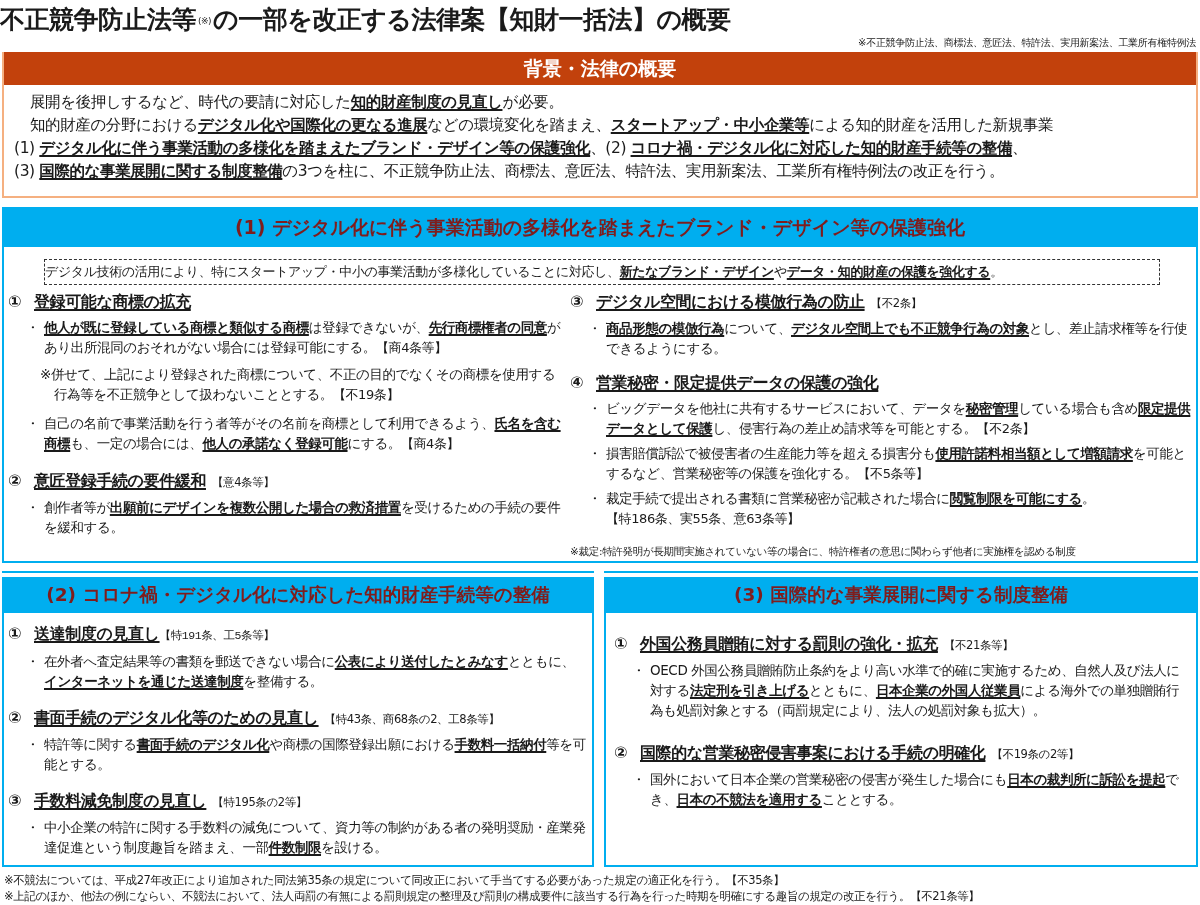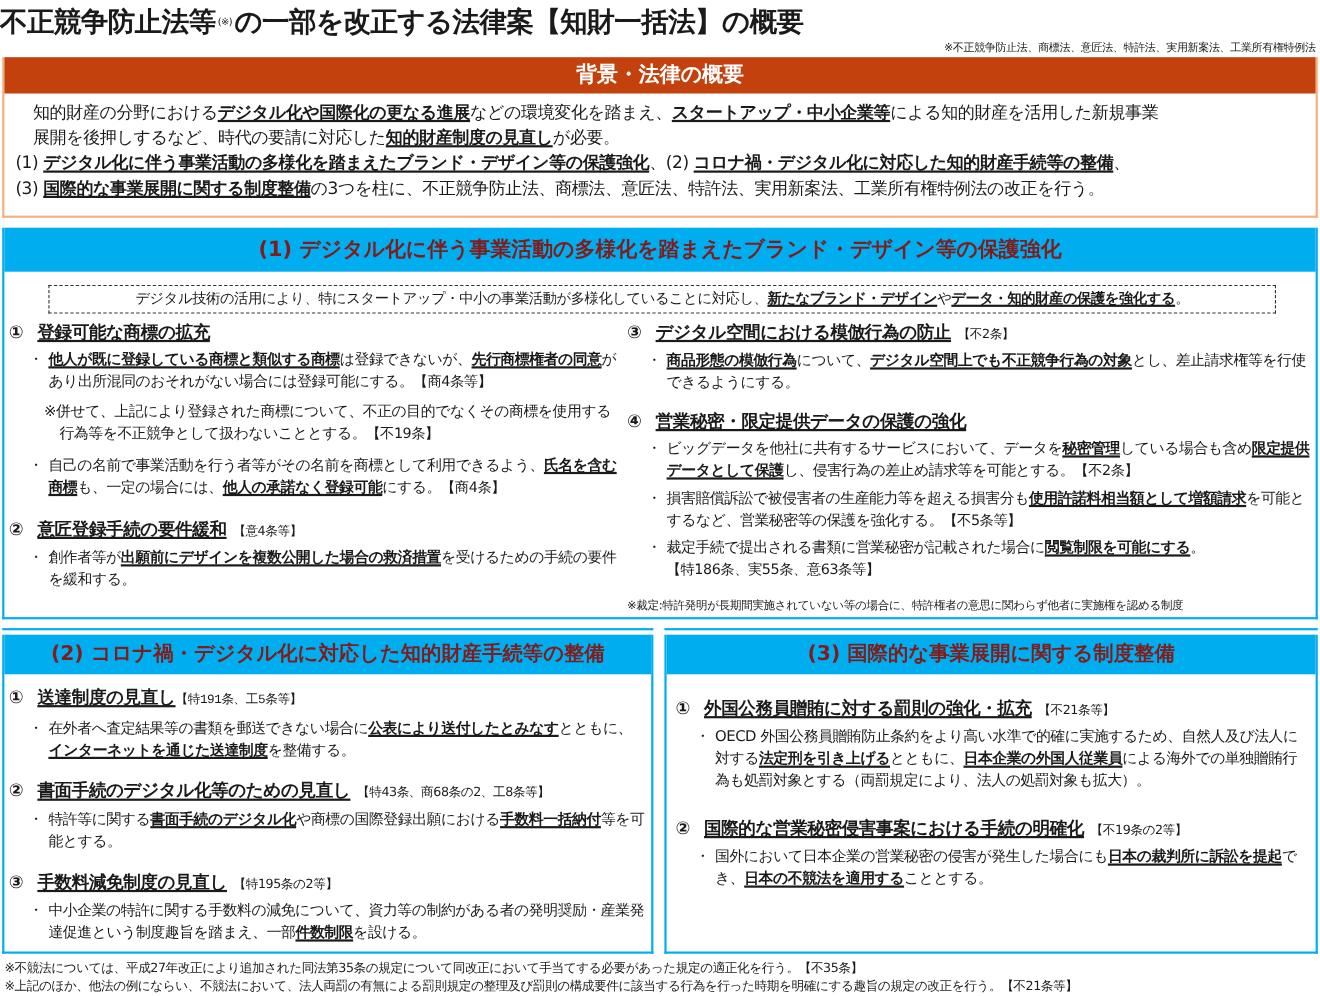--- a/index.html
+++ b/index.html
@@ -14,21 +14,21 @@
 
   .bg-box { position: absolute; top: 52px; left: 2px; width: 1196px; height: 146px; border: 2px solid #f5b080; border-top: none; }
   .bg-header { height: 33px; background: #c2410c; color: #fff; font-weight: bold; font-size: 19px; text-align: center; line-height: 33px; }
   .bg-body { padding: 6px 10px 0 10px; font-size: 15.5px; line-height: 23px; letter-spacing: -0.4px; }
   .bg-body .p1 { padding-left: 16px; }
 
   .sec1 { position: absolute; top: 207px; left: 2px; width: 1196px; height: 356px; border: 2px solid #00aeef; border-top: none; }
   .sec-header { background: #00aeef; color: #7f1d1d; font-weight: bold; text-align: center; }
   .sec1 .sec-header { height: 40px; line-height: 40px; font-size: 19px; }
 
-  .dashed { position: absolute; top: 52px; left: 40px; width: 1116px; height: 26px; border: 1px dashed #333; font-size: 13px; line-height: 24px; text-align: center; letter-spacing: -0.4px; }
+  .dashed { position: absolute; top: 52px; left: 40px; width: 1116px; height: 26px; border: 1px dashed #333; font-size: 13px; line-height: 24px; letter-spacing: -0.4px; }
 
   .col { position: absolute; font-size: 13.5px; line-height: 20px; letter-spacing: -0.4px; }
   .item-head { font-size: 16px; font-weight: bold; line-height: 22px; display: flex; align-items: baseline; }
   .item-head .num { width: 26px; flex: none; font-weight: bold; }
   .item-head .art { font-size: 11.5px; font-weight: normal; margin-left: 6px; }
   .bullet { position: relative; padding-left: 36px; margin-top: 4px; }
   .bullet::before { content: "・"; position: absolute; left: 18px; }
   .ref { font-size: 13px; margin-top: 24px; }
   .note { padding-left: 46px; text-indent: -14px; margin-top: 6px; }
   .small-note { font-size: 10.5px; margin-top: 12px; letter-spacing: -0.3px; }
@@ -45,24 +45,24 @@
 
 <div class="title">
   <span>不正競争防止法等</span><span class="mark">(※)</span><span>の一部を改正する法律案【知財一括法】の概要</span>
 </div>
 <div class="subnote">※不正競争防止法、商標法、意匠法、特許法、実用新案法、工業所有権特例法</div>
 
 <div class="bg-box">
   <div class="bg-header">背景・法律の概要</div>
   <div class="bg-body">
     <div class="p1">
+      <span>展開を後押しするなど、時代の要請に対応した</span><b><u>知的財産制度の見直し</u></b><span>が必要。</span>
+    </div>
+    <div class="p1">
       <span>知的財産の分野における</span><b><u>デジタル化や国際化の更なる進展</u></b><span>などの環境変化を踏まえ、</span><b><u>スタートアップ・中小企業等</u></b><span>による知的財産を活用した新規事業</span>
-    </div>
-    <div class="p1">
-      <span>展開を後押しするなど、時代の要請に対応した</span><b><u>知的財産制度の見直し</u></b><span>が必要。</span>
     </div>
     <div>
       <span>(1) </span><b><u>デジタル化に伴う事業活動の多様化を踏まえたブランド・デザイン等の保護強化</u></b><span>、(2) </span><b><u>コロナ禍・デジタル化に対応した知的財産手続等の整備</u></b><span>、</span>
     </div>
     <div>
       <span>(3) </span><b><u>国際的な事業展開に関する制度整備</u></b><span>の3つを柱に、不正競争防止法、商標法、意匠法、特許法、実用新案法、工業所有権特例法の改正を行う。</span>
     </div>
   </div>
 </div>
 

